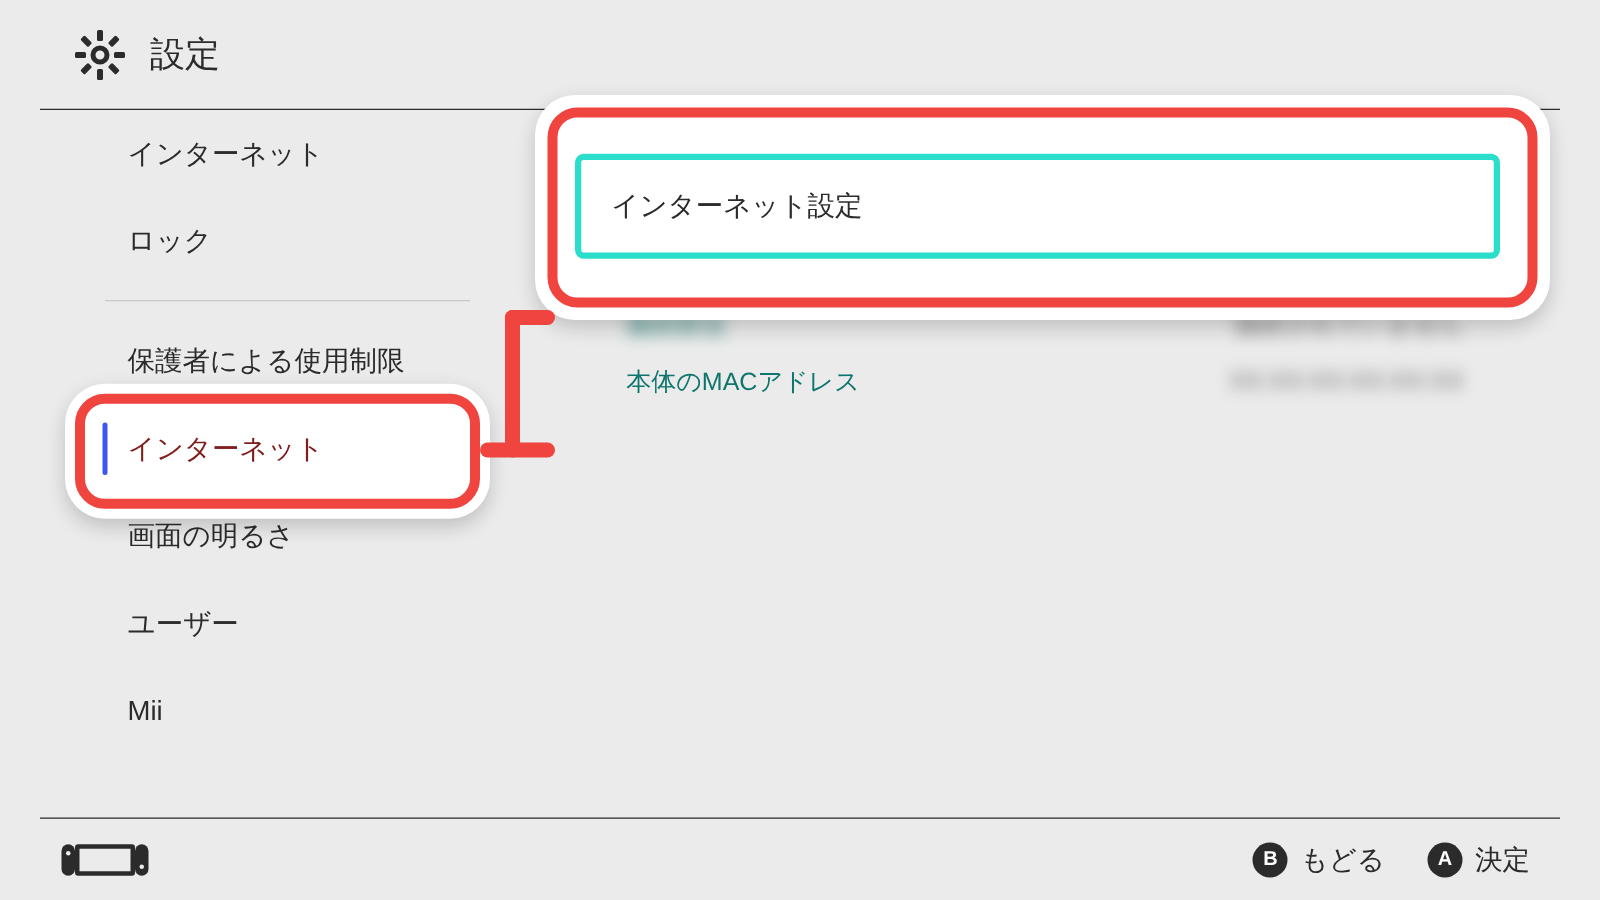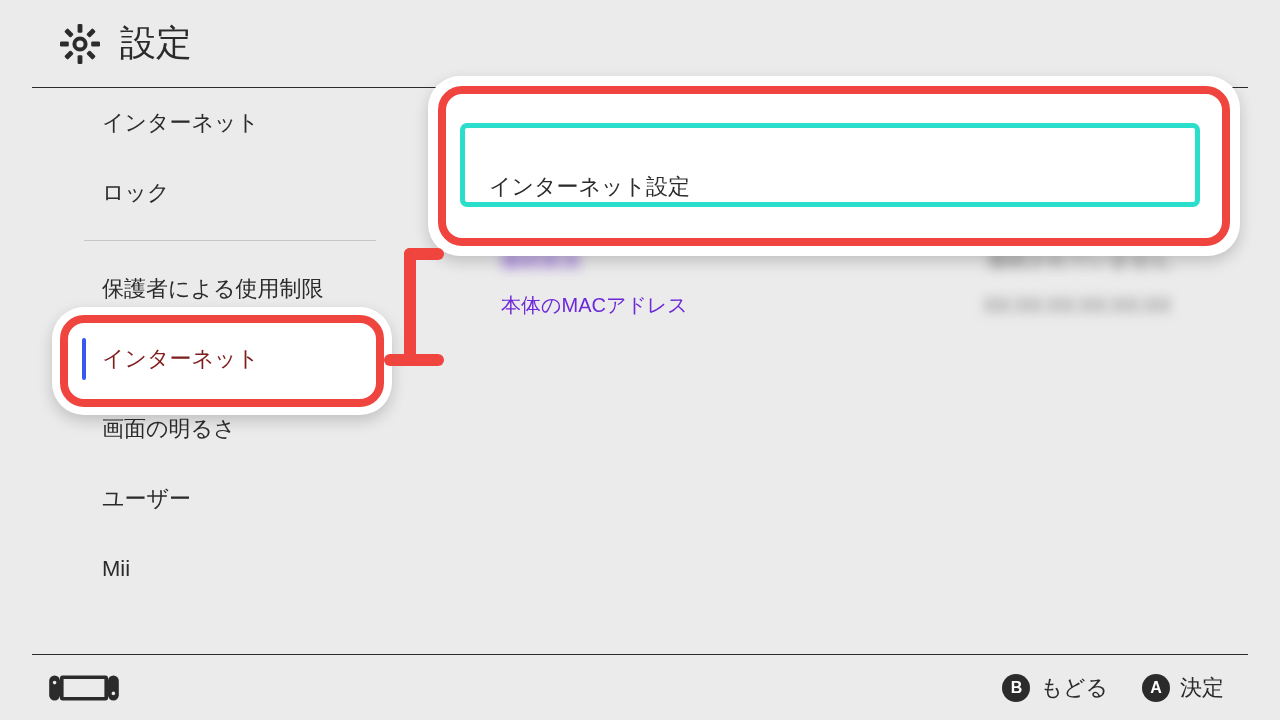--- a/index.html
+++ b/index.html
@@ -16,21 +16,21 @@
     position: absolute;
     left: 32px; right: 32px; top: 0;
     height: 88px;
     border-bottom: 1px solid #2b2b2b;
     display: flex;
     align-items: center;
     gap: 20px;
     padding-left: 28px;
   }
   .gear-icon { width: 40px; height: 40px; display: inline-block; }
-  .page-title { font-size: 36px; font-weight: 400; }
+  .page-title { font-size: 28px; font-weight: 400; }
 
   
   .sidebar {
     position: absolute;
     left: 80px; top: 88px;
     width: 300px;
   }
   .side-item {
     height: 70px;
     display: flex;
@@ -54,39 +54,39 @@
     left: 84px; width: 292px;
     border-top: 1px solid #c7c7c7;
   }
 
   
   .list-row {
     position: absolute;
     left: 465px; width: 730px;
     height: 74px;
     display: flex;
-    align-items: flex-end;
+    align-items: center;
     padding: 0 18px 0 24px;
     font-size: 22px;
   }
   .list-row.focused {
     background: #ffffff;
     outline: 5px solid #2bdecb;
     border-radius: 2px;
   }
   .info-row {
     position: absolute;
     left: 465px; width: 730px;
     height: 46px;
     display: flex;
     align-items: center;
     padding-left: 36px;
     gap: 30px;
   }
-  .info-label { font-size: 20px; color: #6d28d9; flex: 0 0 auto; }
+  .info-label { font-size: 20px; color: #0f766e; flex: 0 0 auto; }
   .info-value { font-size: 20px; color: #6a6a6a; margin-left: auto; padding-right: 24px; }
   .blurred { filter: blur(6px); }
 
   
   .callout-box {
     position: absolute;
     border: 8px solid #f0443e;
     border-radius: 24px;
     background: transparent;
     pointer-events: none;

